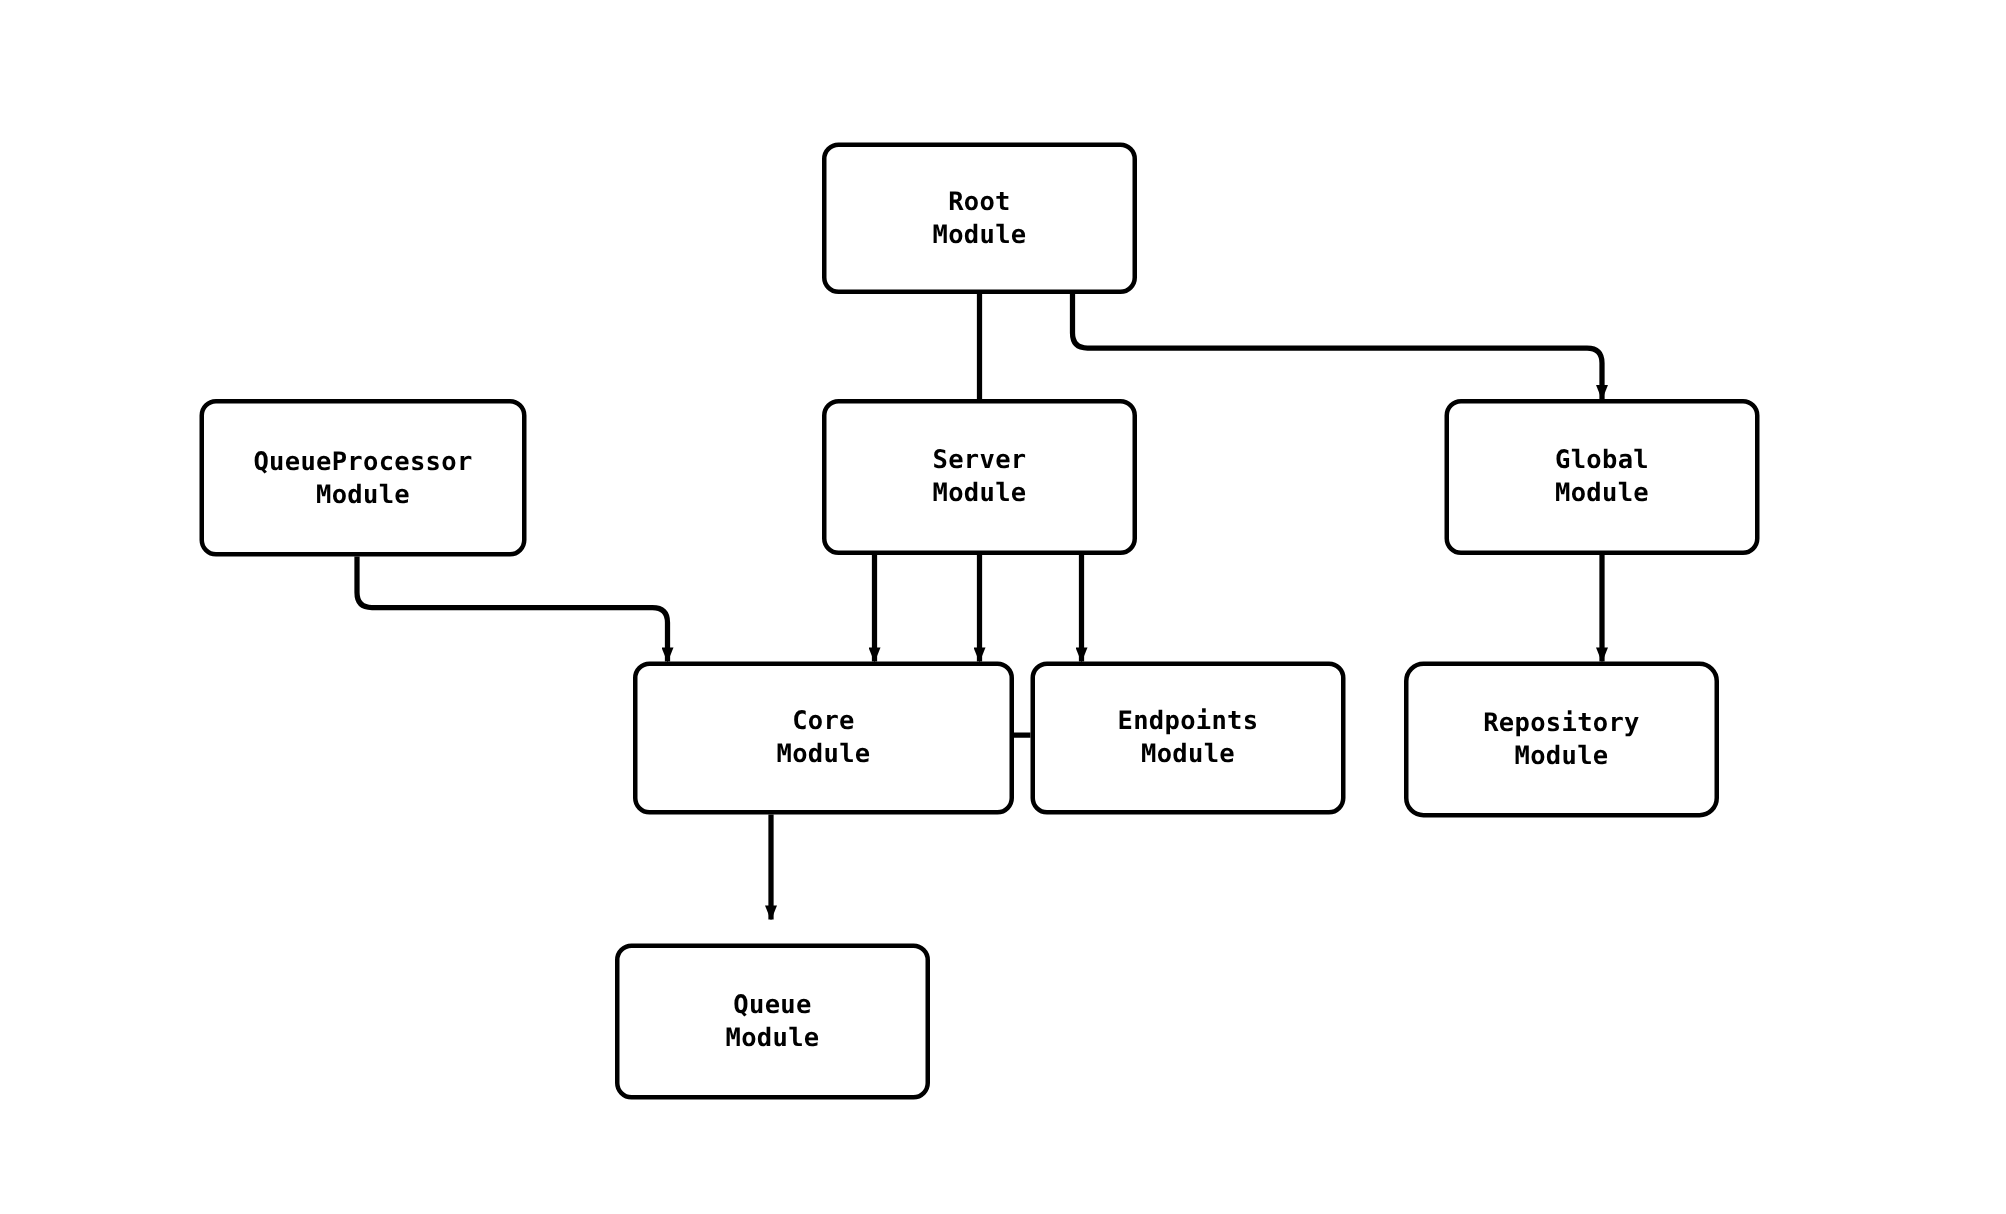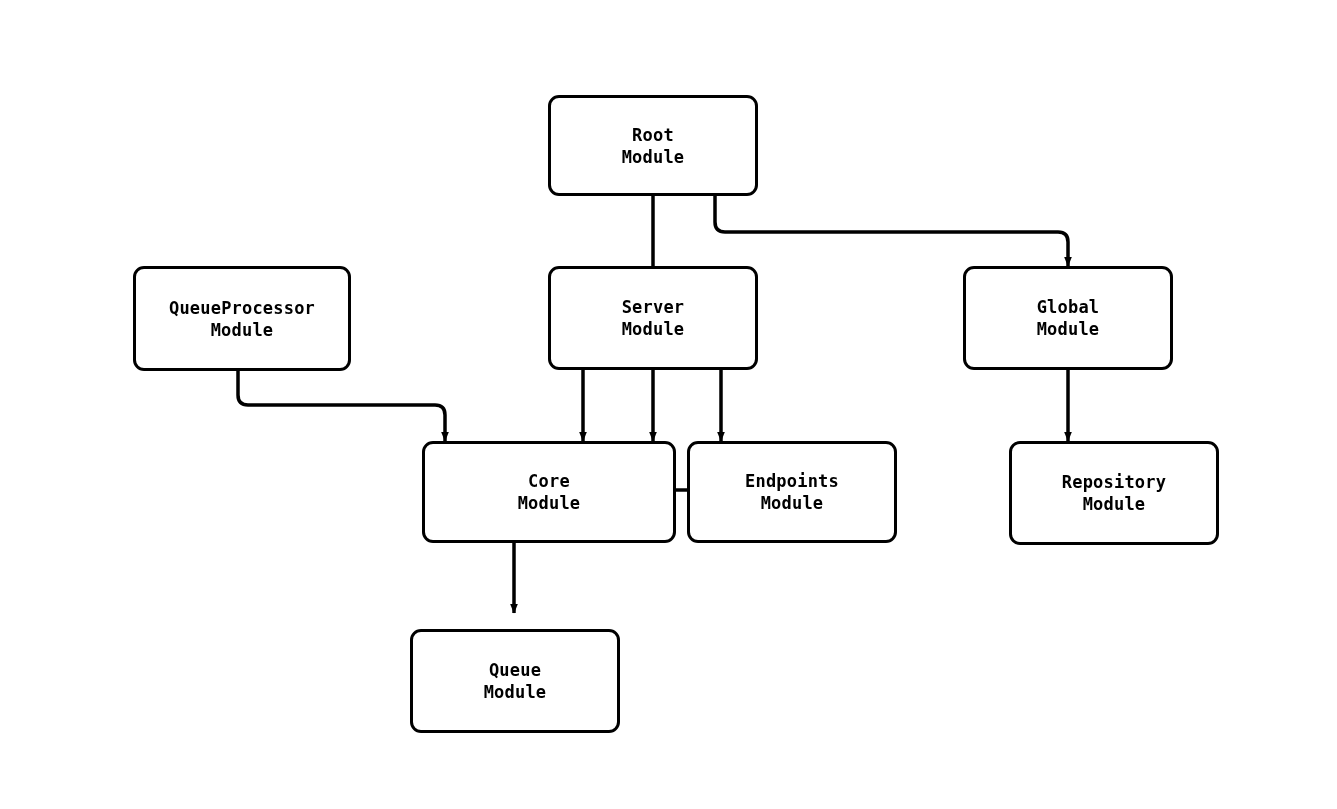--- a/index.html
+++ b/index.html
@@ -102,21 +102,21 @@
   <div class="node" style="left:410px; top:441px; width:254px; height:102px;margin-left:12px;">
     <span class="node-label">Core
 Module</span>
   </div>
 
   <div class="node" style="left:687px; top:441px; width:210px; height:102px;">
     <span class="node-label">Endpoints
 Module</span>
   </div>
 
-  <div class="node" style="left:1009px; top:441px; width:210px; height:104px;">
+  <div class="node" style="left:936px; top:441px; width:210px; height:104px;border-radius:13px;">
     <span class="node-label">Repository
 Module</span>
   </div>
 
   <div class="node" style="left:410px; top:613px; width:210px; height:104px;margin-top:16px;">
     <span class="node-label">Queue
 Module</span>
   </div>
 
 </div>

